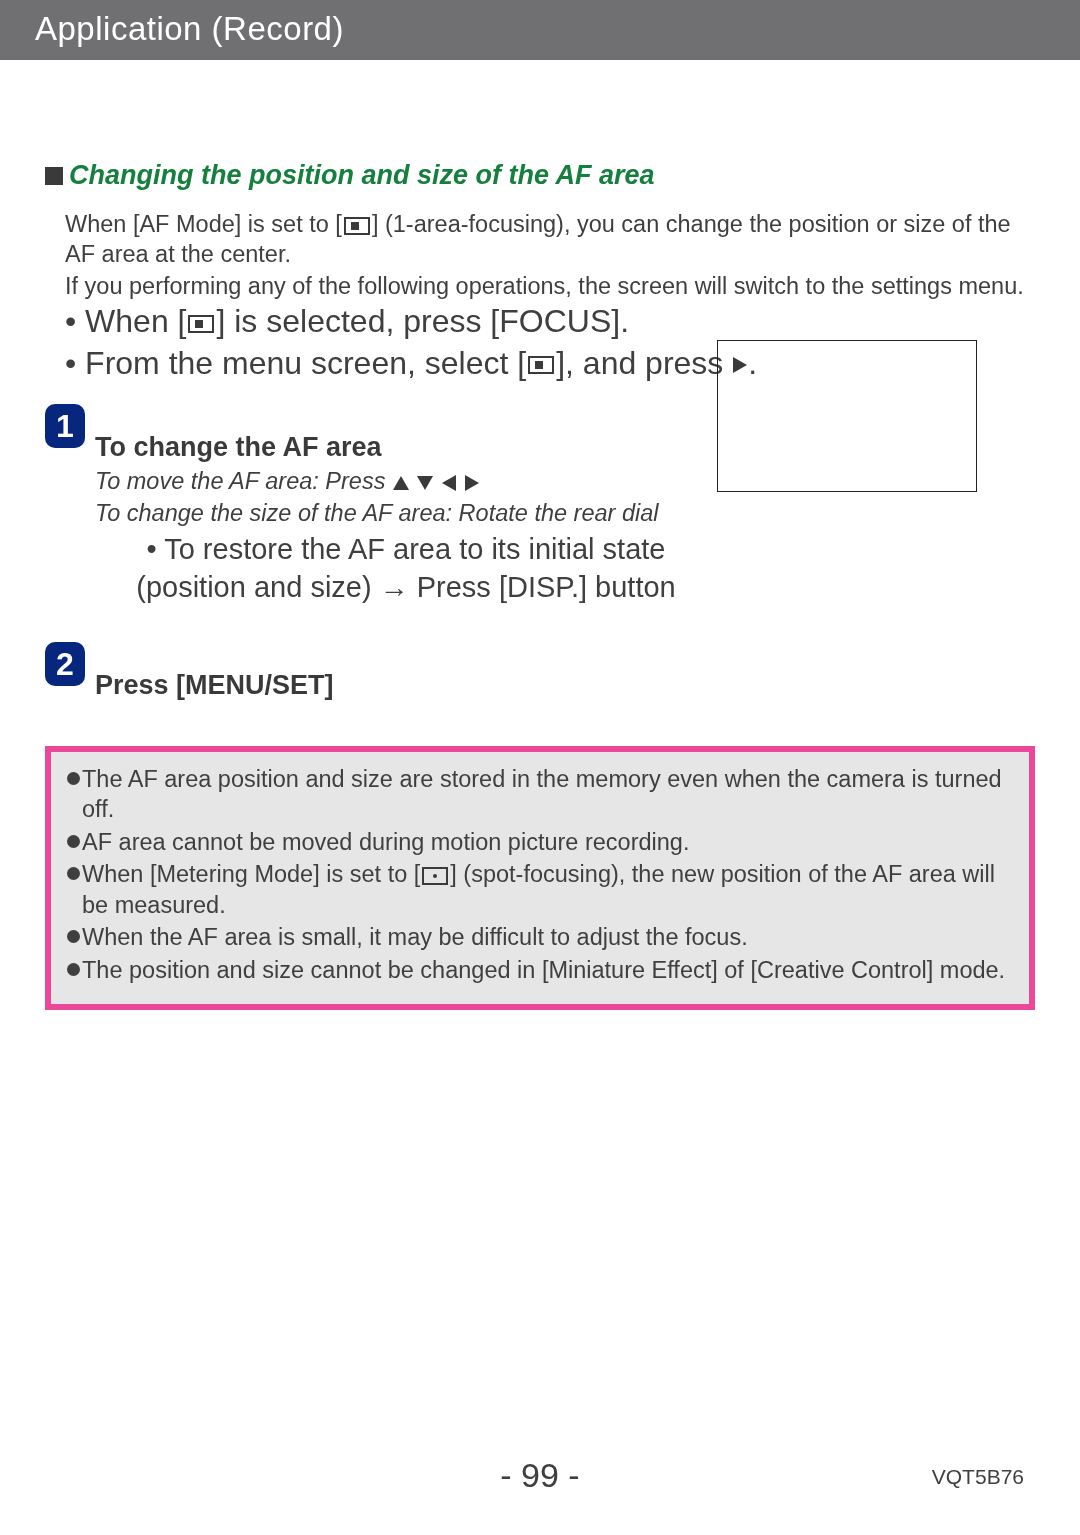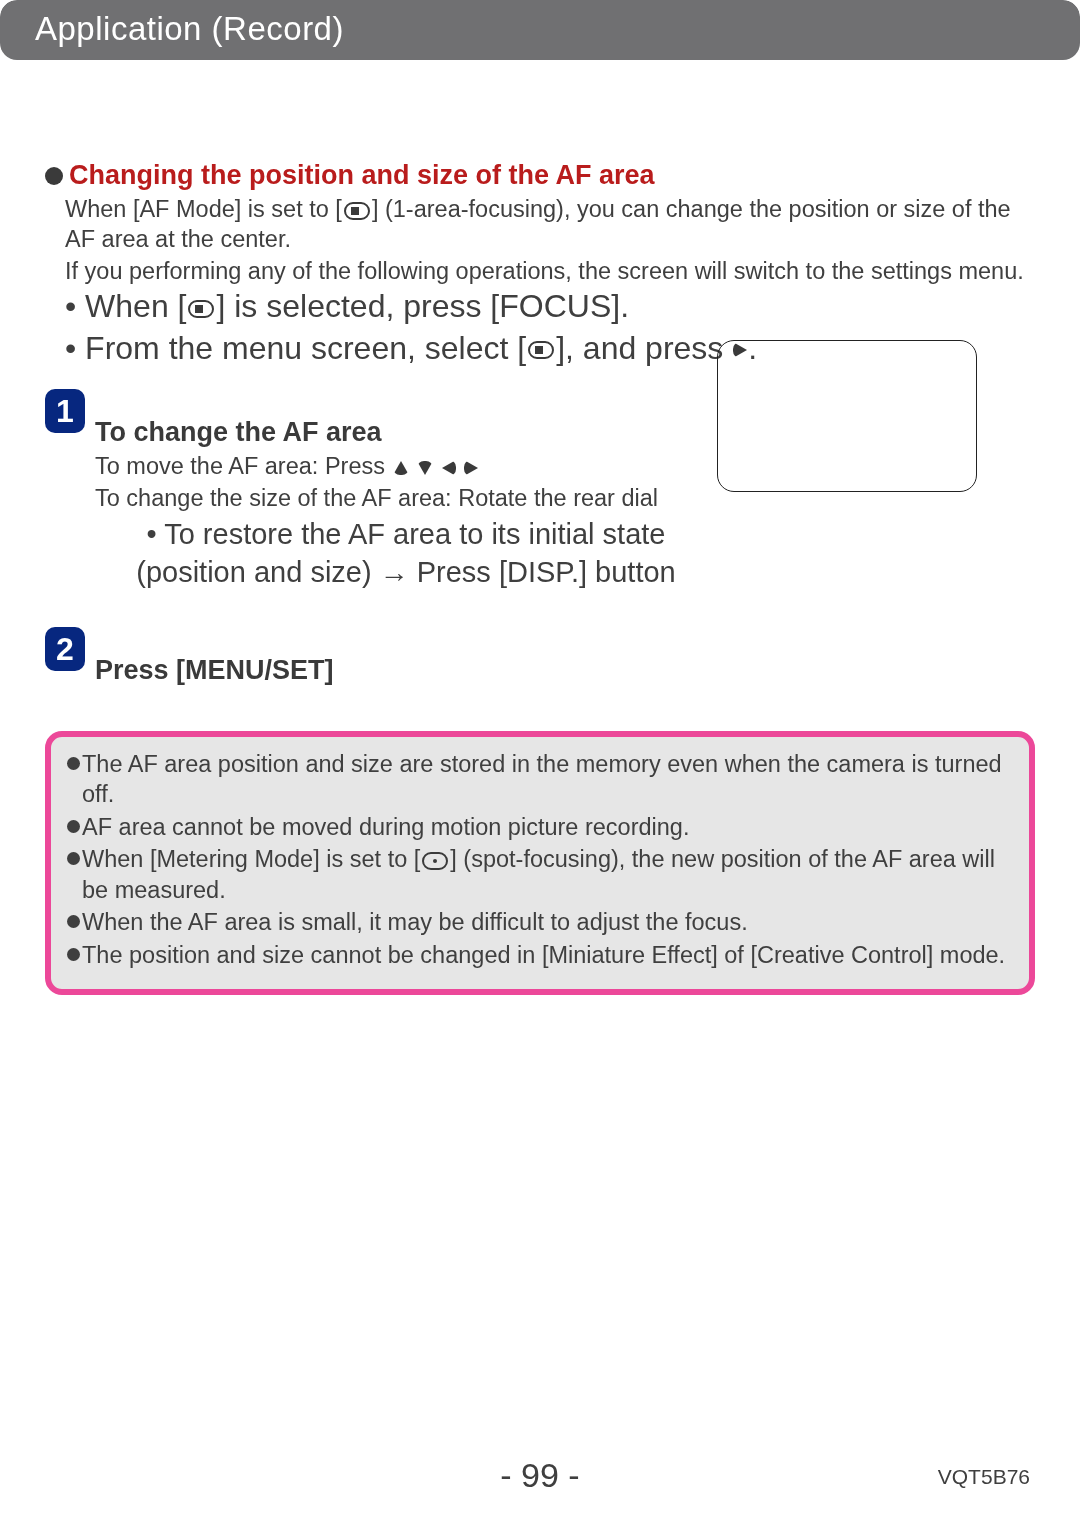--- a/index.html
+++ b/index.html
@@ -1,39 +1,39 @@
 <!DOCTYPE html>
 <html><head>
 <meta charset="utf-8">
 <style>
-  * { margin: 0; padding: 0; box-sizing: border-box; border-radius: 17px; }
+  * { margin: 0; padding: 0; box-sizing: border-box; }
   html, body { width: 1080px; height: 1535px; background: #ffffff; font-family: Arial, Helvetica, sans-serif; color: #3f3f3f; }
   .page { width: 1080px; height: 1535px; position: relative; }
   .header-band { background: #707072; color: #ffffff; padding: 10px 0 12px 35px; font-size: 33px; font-weight: 400; letter-spacing: 0.5px; }
   .content { padding: 100px 45px 0 45px; }
-  .section-heading { font-size: 27px; font-weight: bold; color: #b91c1c; margin-bottom: 3px; display: flex; align-items: center; }
+  .section-heading { font-size: 27px; font-weight: bold; color: #15803d; margin-bottom: 18px; display: flex; align-items: center; font-style: italic; }
   .black-square { display:inline-block; width:18px; height:18px; background:#3a3a3a; margin-right:6px; vertical-align: middle; }
   .para { font-size: 23.5px; line-height: 1.28; color: #3f3f3f; margin-left: 20px; }
   .para + .para { margin-top: 2px; }
   .dot-item { font-size: 32px; line-height: 1.3; margin-left: 20px; }
   .dot-item::before { content: "• "; }
   .step-row { display:flex; align-items: flex-start; margin-top: 28px; }
   .step-badge { width: 40px; height: 44px; border-radius: 10px; background: #07277f; color: #ffffff; font-size: 32px; font-weight: bold; display:flex; align-items:center; justify-content:center; flex: 0 0 40px; margin-right: 10px; margin-top:2px; font-family: Arial, sans-serif; }
   .step-right { flex: 1; margin-top: 29px; }
   .step-heading { font-size: 27px; font-weight: bold; color: #3a3a3a; line-height: 1.2; }
-  .step-body { font-size: 23.5px; line-height: 1.3; color: #3f3f3f; margin-top: 2px; }
+  .step-body { font-size: 23.5px; line-height: 1.3; color: #3f3f3f; margin-top: 2px; font-style: italic; }
   .sub-dot { font-size: 29px; line-height: 1.3; margin-left: 12px; margin-top: 2px; text-align: center; }
   .sub-dot::before { content: "• "; }
   .screen-box { position:absolute; left:717px; top:340px; width:260px; height:152px; border:1.5px solid #222; }
   .step1-text-wrap { max-width: 610px; }
   .notes-box { background:#e6e6e6; border:6px solid #ec4899; margin: 44px 45px 0 45px; padding: 12px 16px 16px 16px; }
   .note-item { display:flex; font-size:23.5px; line-height:1.3; color:#3f3f3f; margin-bottom:2px; }
   .note-bullet { flex: 0 0 auto; margin-right: 2px; }
   .page-number { position:absolute; bottom: 40px; left:0; width:100%; text-align:center; font-size:34px; color:#3f3f3f; }
-  .doc-id { position:absolute; bottom: 46px; right: 50px; font-size:21px; color:#3f3f3f; }
+  .doc-id { position:absolute; bottom: 46px; right: 56px; font-size:21px; color:#3f3f3f; }
   
   .icon-1area {
     display:inline-block; width:26px; height:18px; border:2px solid #3a3a3a; position:relative; vertical-align: middle; margin: 0 2px;
   }
   .icon-1area::after {
     content:""; position:absolute; top:3px; left:5px; width:8px; height:8px; background:#3a3a3a;
   }
   .icon-spot {
     display:inline-block; width:26px; height:18px; border:2px solid #3a3a3a; position:relative; vertical-align: middle; margin: 0 2px;
   }

